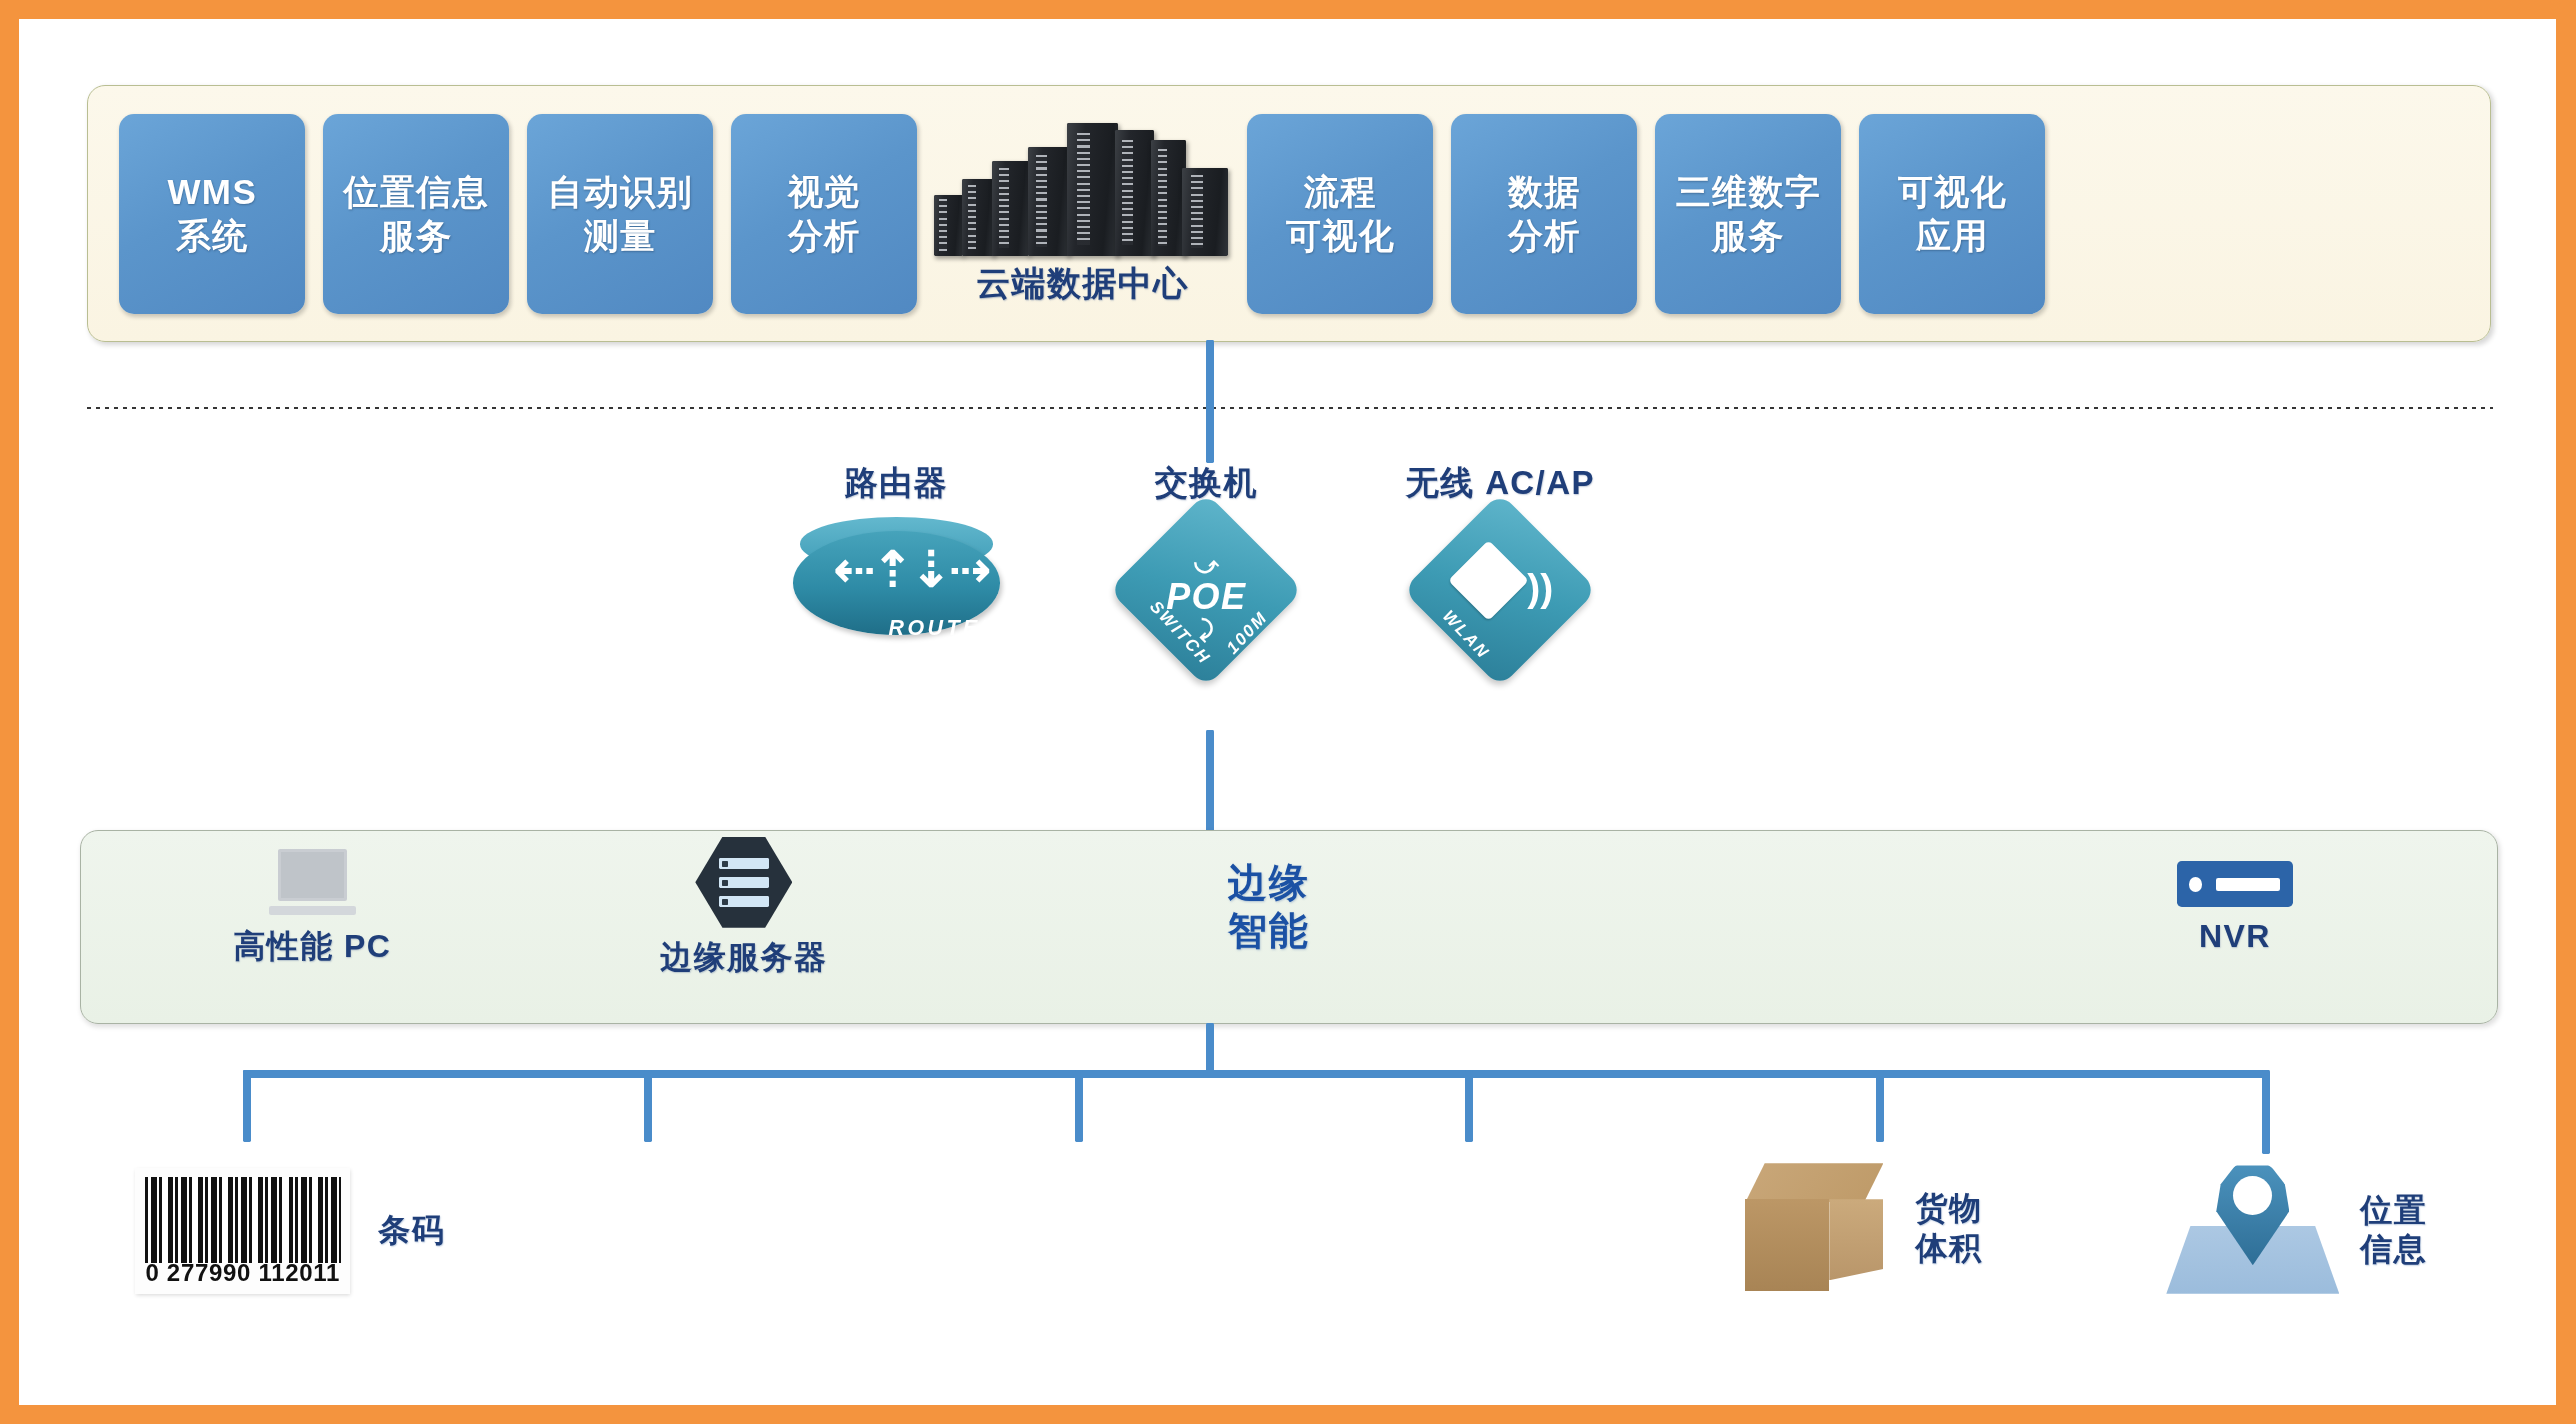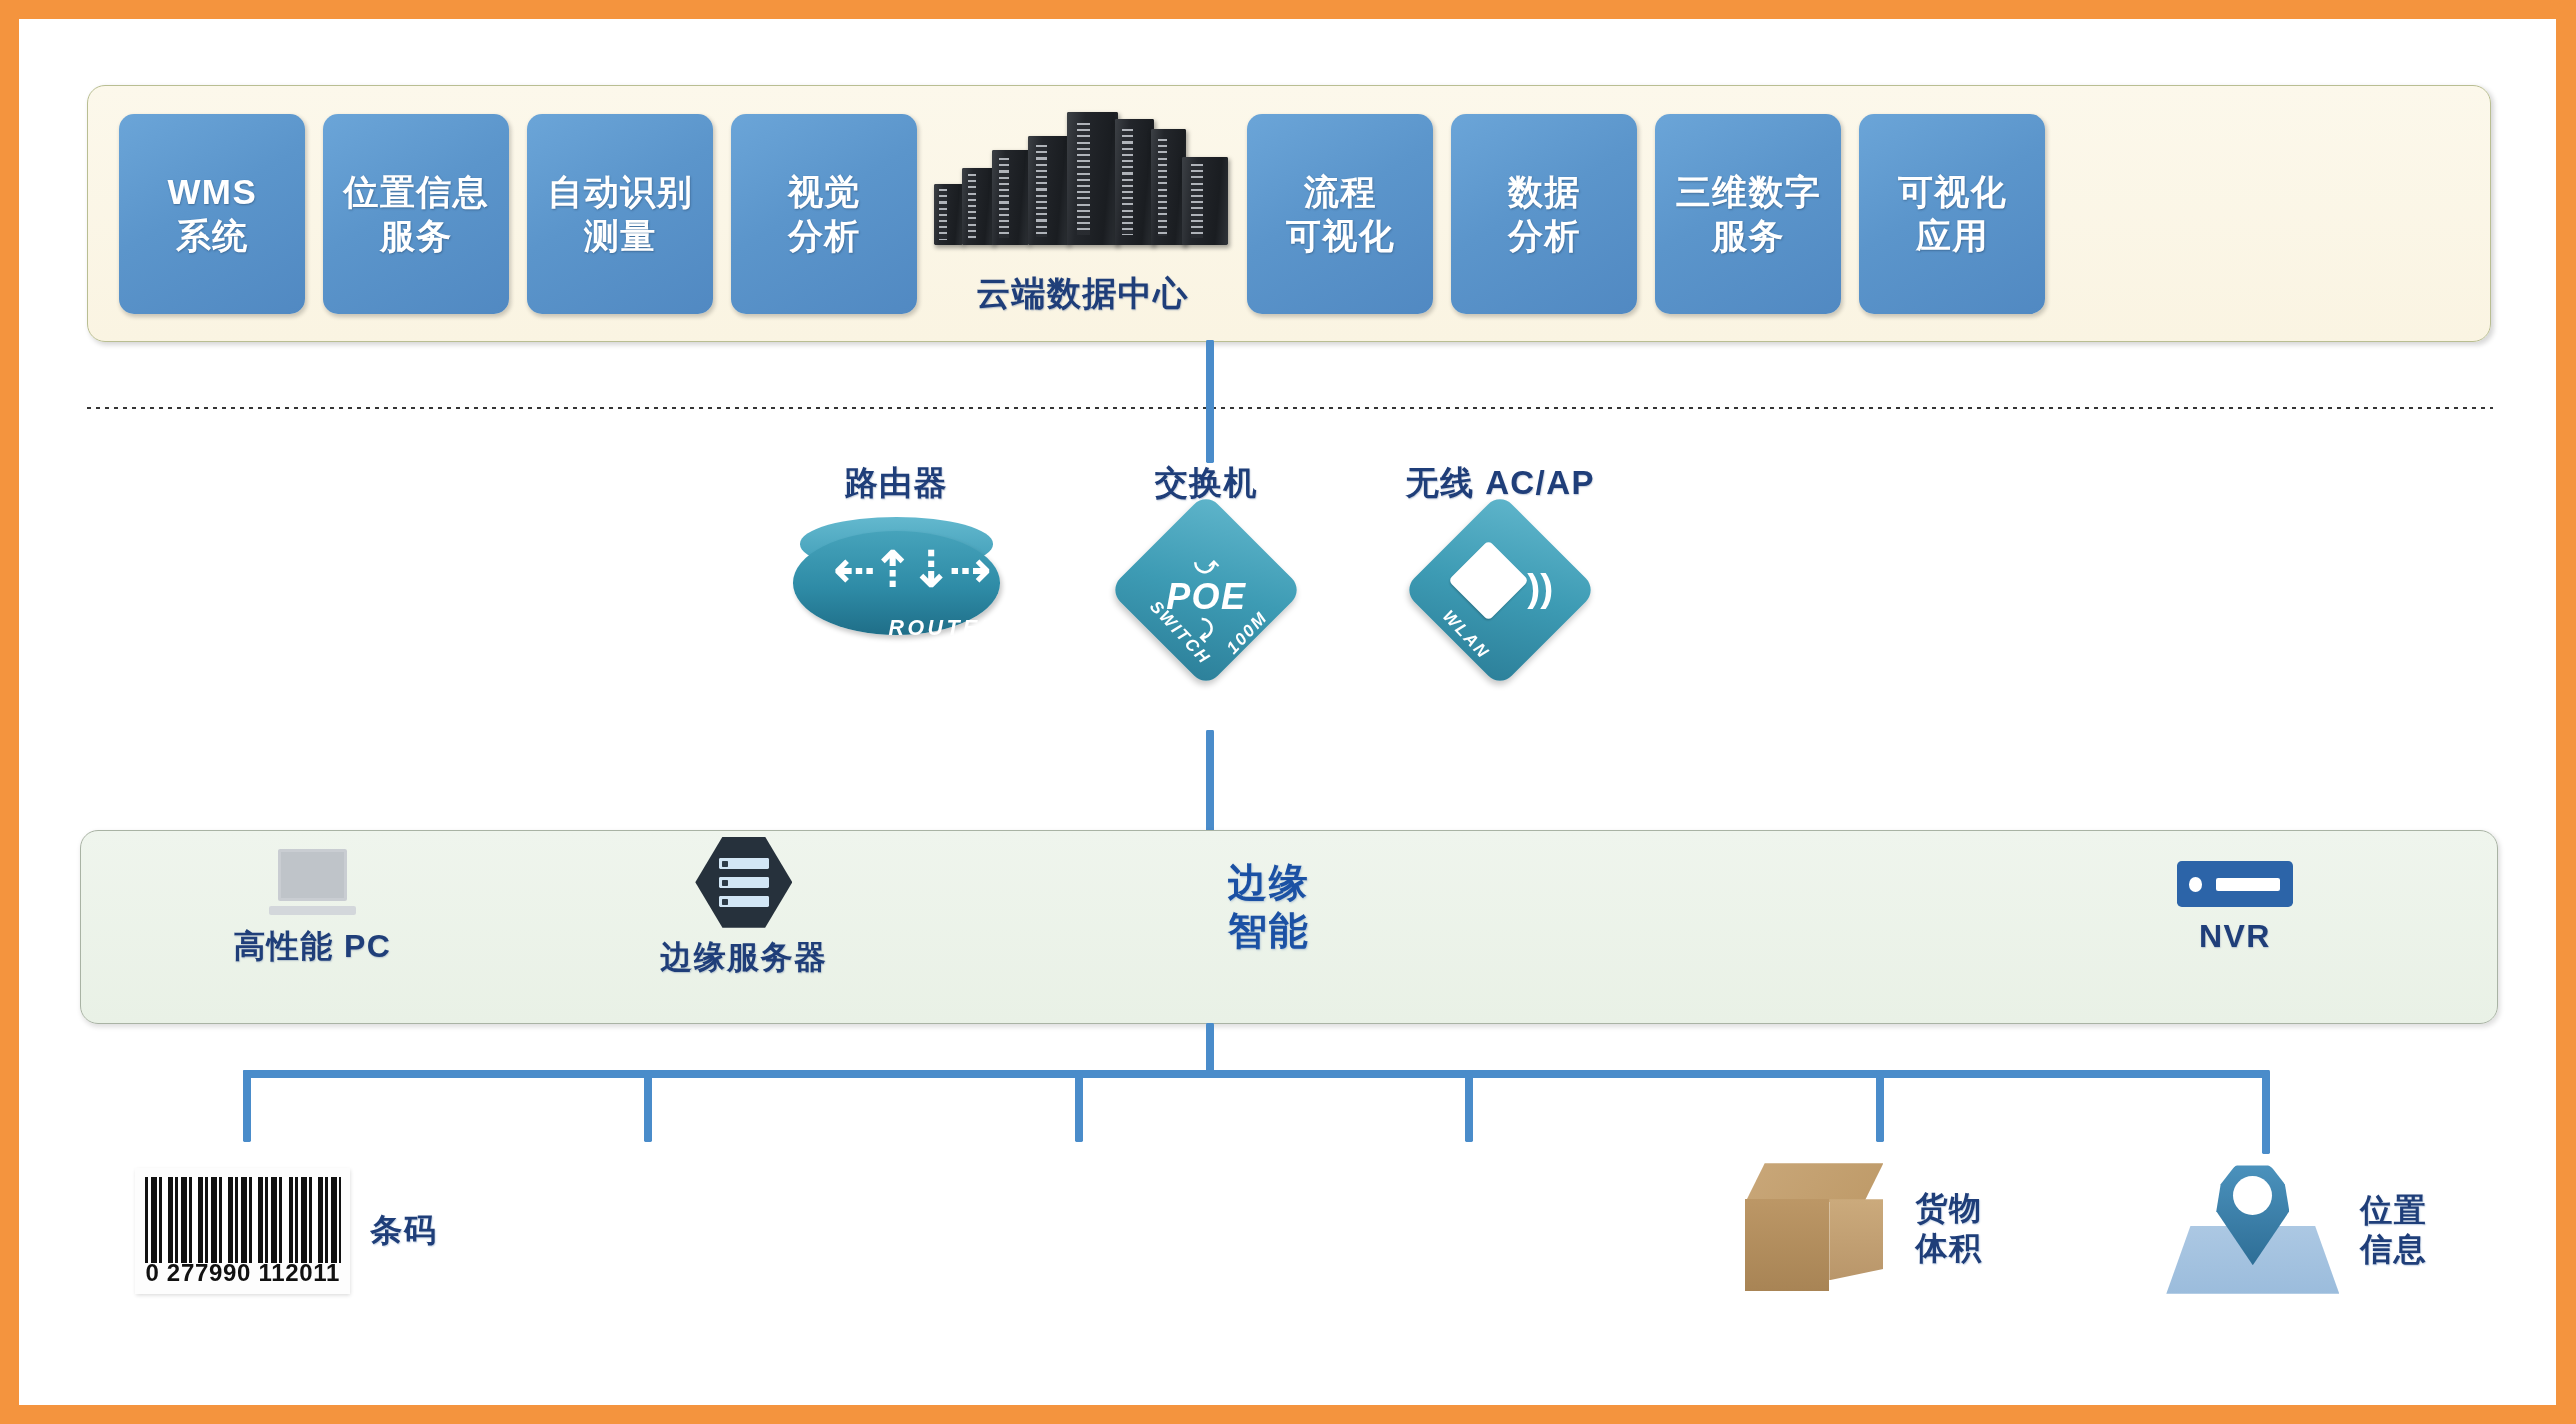--- a/index.html
+++ b/index.html
@@ -46,21 +46,21 @@
     flex:0 0 auto;
   }
   .app-box .l{display:block;}
 
   
   .cloud-dc{
     width:304px;height:207px;
     margin:0 4.1px;
     position:relative;
     display:flex;flex-direction:column;
-    align-items:center;justify-content:space-between;
+    align-items:center;justify-content:center;
     flex:0 0 auto;
   }
   .racks{
     position:relative;width:297px;height:135px;
     margin-bottom:5.5px;
   }
   .rk{
     position:absolute;bottom:0;
     background:linear-gradient(95deg,#3c4045 0%,#23262b 30%,#1a1d21 75%,#303439 100%);
     border-radius:1.4px;
@@ -514,21 +514,21 @@
   <div class="vline" style="left:1056px;top:1051px;height:72px;"></div>
   <div class="vline" style="left:1446px;top:1051px;height:72px;"></div>
   <div class="vline" style="left:1857px;top:1051px;height:72px;"></div>
   <div class="vline" style="left:2243px;top:1051px;height:84px;"></div>
 
   <div class="sensor" style="left:116px;top:1149px;">
     <div class="barcode">
       <div class="bars"></div>
       <div class="num">0 277990 112011</div>
     </div>
-    <div class="sensor-label" style="margin-left:20px;">条码</div>
+    <div class="sensor-label" style="margin-left:28px;">条码</div>
   </div>
 
 
 
   <div class="sensor" style="left:1722px;top:1144px;">
     <div class="carton">
       <div class="top"></div>
         <div class="front"></div>
         <div class="side"></div>
     </div>

